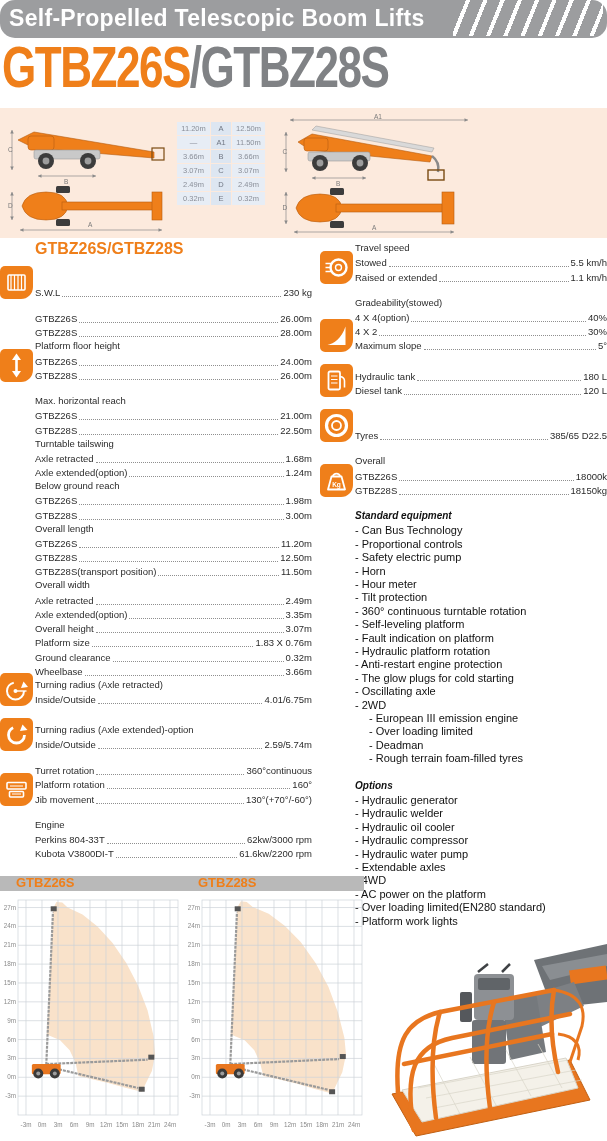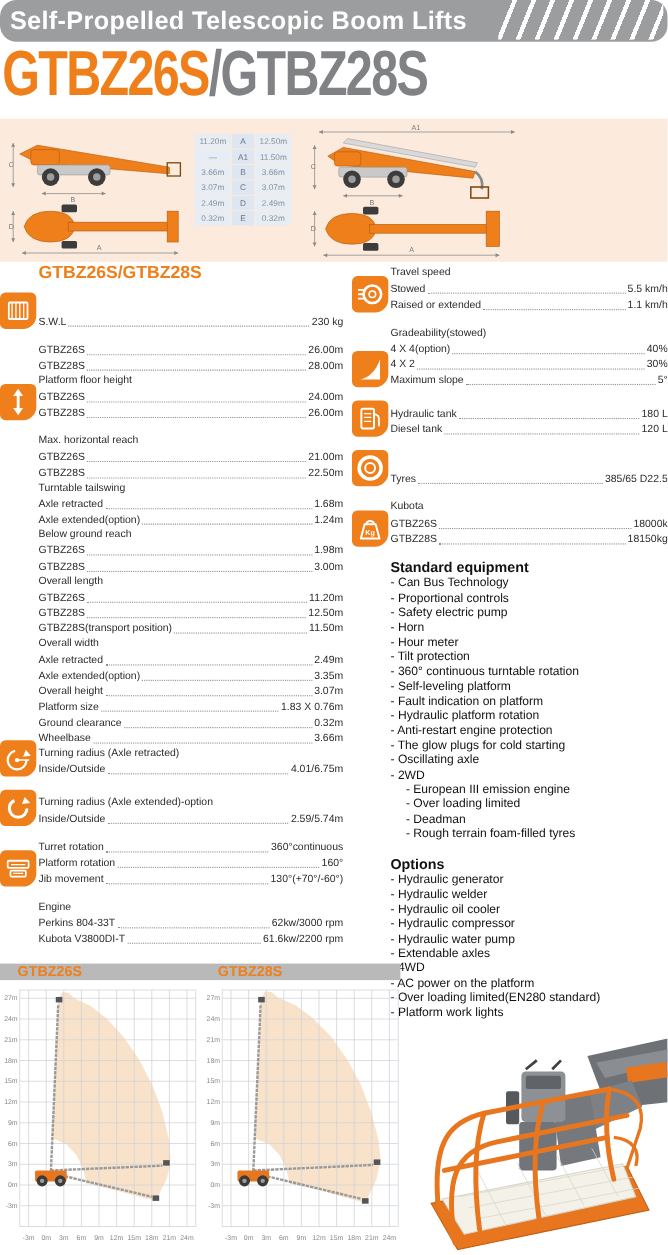--- a/index.html
+++ b/index.html
@@ -32,21 +32,21 @@
   .spec-icon{width:33px;height:33px;flex:none;background:#ef7f1a;border-radius:5px 5px 12px 5px;margin-right:2px;}
   .spec-icon.empty{background:none;}
   .spec-rows{flex:1;padding-top:0;}
   .spec-row{display:flex;align-items:flex-end;font-size:9.5px;height:14.2px;line-height:13px;}
   .spec-row .val{white-space:nowrap;}
   .spec-row .dots{flex:1;border-bottom:1.2px dotted #8f8f8f;margin:0 2px 2px 2px;}
   .spec-header{font-size:9.5px;height:14.2px;line-height:14px;}
 
   
   .equip{margin-left:35px;margin-top:2px;font-size:11px;color:#111;line-height:13.4px;}
-  .equip .eq-title{font-weight:bold;font-size:13px;margin-bottom:2px;}
+  .equip .eq-title{font-weight:bold;font-size:10px;margin-bottom:2px;font-style:italic;}
   .equip .item{white-space:nowrap;}
   .equip .item.sub{margin-left:14px;}
   .equip .options-block{margin-top:13px;}
 
   
   .charts-bar{position:absolute;top:876px;left:0;width:364px;height:15px;background:#b9b9b9;}
   .charts-bar span{position:absolute;top:-1px;font-size:13px;font-weight:bold;color:#ef7f1a;}
   .charts-bar .lbl0{left:16px;}
   .charts-bar .lbl1{left:198px;}
   .chart{position:absolute;top:897px;width:180px;height:238px;}
@@ -448,21 +448,21 @@
           </div>
         </div>
       </div>
       <div class="spec-section">
         <div class="spec-icon"><svg width="33" height="33" viewBox="0 0 33 33">
             <path d="M11.5 12.5h10l3.5 13h-17z" fill="none" stroke="#fff" stroke-width="1.8" stroke-linejoin="round"></path>
             <path d="M12.8 12.5a3.8 3.8 0 017.4 0" fill="none" stroke="#fff" stroke-width="1.8"></path>
             <text x="16.5" y="22.5" font-size="6.5" font-weight="bold" fill="#fff" text-anchor="middle">Kg</text>
           </svg></div>
         <div class="spec-rows">
-          <div class="spec-header">Kubota</div>
+          <div class="spec-header">Overall</div>
           <div class="spec-row">
             <span>GTBZ26S</span>
             <span class="dots"></span>
             <span class="val">18000k</span>
           </div>
           <div class="spec-row">
             <span>GTBZ28S</span>
             <span class="dots"></span>
             <span class="val">18150kg</span>
           </div>

